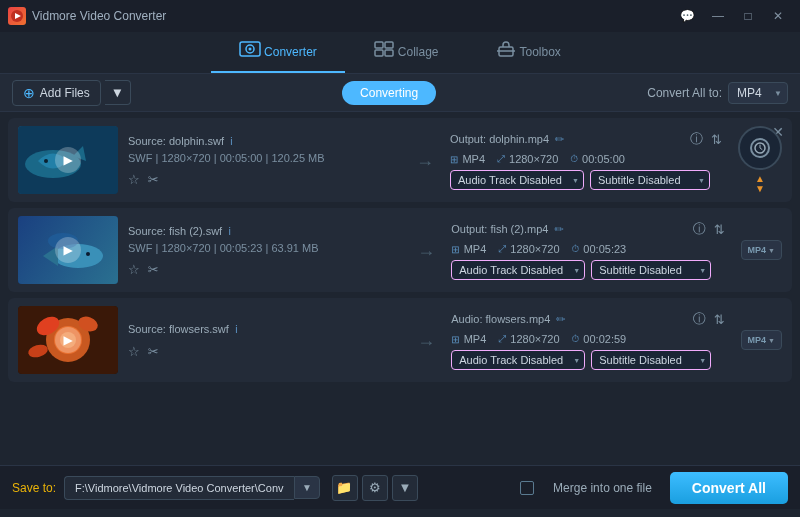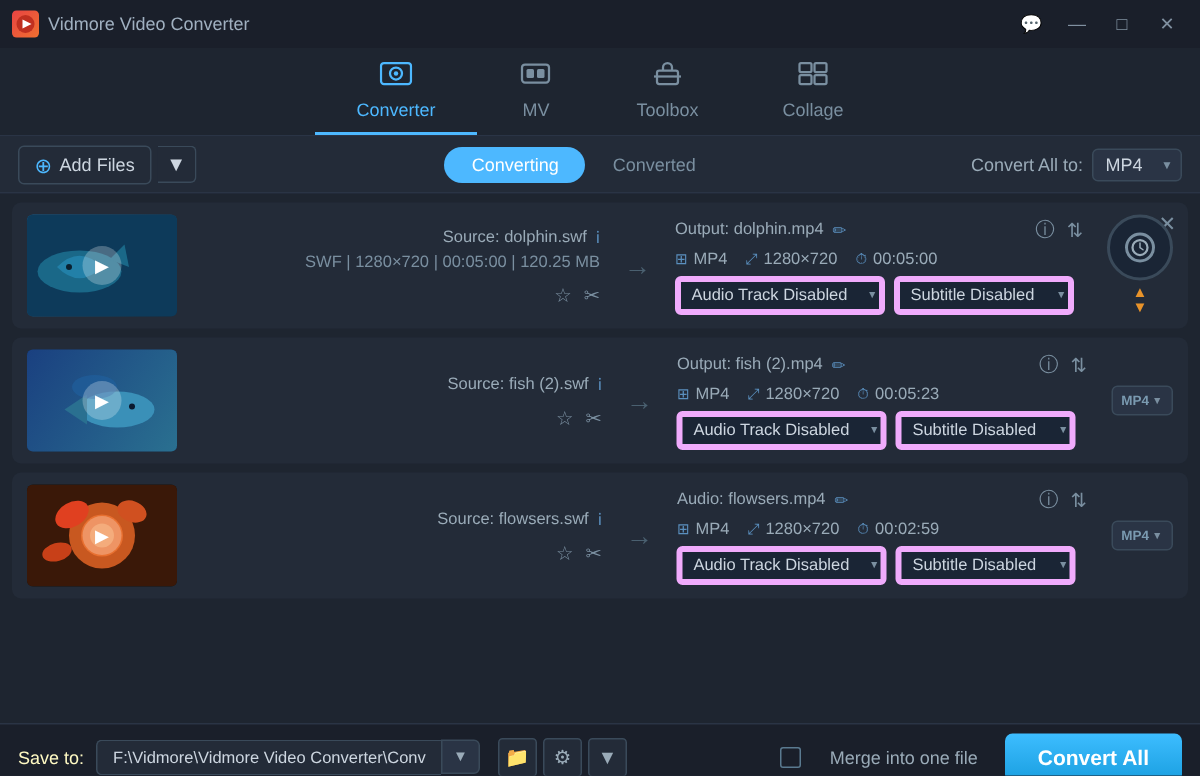--- a/index.html
+++ b/index.html
@@ -57,21 +57,21 @@
     .nav-tabs {
       background: #1e2530;
       display: flex;
       justify-content: center;
       gap: 0;
       padding: 0 20px;
       border-bottom: 1px solid #2a3445;
     }
     .nav-tab {
       display: flex;
-      flex-direction: column;
+      flex-direction: row;
       align-items: center;
       padding: 8px 28px;
       cursor: pointer;
       color: #7a8fa0;
       border-bottom: 2px solid transparent;
       font-size: 12px;
       gap: 3px;
     }
     .nav-tab.active {
       color: #4db8ff;
@@ -199,21 +199,20 @@
       border-radius: 50%;
       display: flex; align-items: center; justify-content: center;
       color: white;
       font-size: 12px;
     }
     .file-info {
       flex: 1;
       display: flex;
       flex-direction: column;
       gap: 4px;
-      align-items: flex-end;
     }
     .file-source-row {
       display: flex; align-items: center; gap: 6px;
       font-size: 11px;
       color: #9aabb8;
     }
     .info-icon {
       color: #5a8fbe;
       font-size: 11px;
       cursor: pointer;
@@ -260,21 +259,21 @@
       font-size: 11px; color: #9aabb8;
     }
     .spec-item {
       display: flex; align-items: center; gap: 4px;
     }
     .output-dropdowns {
       display: flex; gap: 6px; align-items: center;
     }
     .small-select {
       background: #1a2535;
-      border: 4px solid #f0abfc;
+      border: 1px solid #f0abfc;
       color: #cdd6e0;
       border-radius: 4px;
       padding: 3px 20px 3px 7px;
       font-size: 11px;
       cursor: pointer;
       appearance: none;
       min-width: 120px;
     }
     .small-select-wrap {
       position: relative;
@@ -332,21 +331,21 @@
     .bottom-bar {
       background: #1a1f2a;
       height: 44px;
       display: flex;
       align-items: center;
       padding: 0 12px;
       gap: 8px;
       border-top: 1px solid #2a3445;
     }
     .save-to-label {
-      color: #fef9c3; font-size: 12px; white-space: nowrap;
+      color: #eab308; font-size: 12px; white-space: nowrap;
     }
     .save-path-wrap {
       display: flex; align-items: center; gap: 0; flex: 0 0 auto;
     }
     .save-path-input {
       background: #232b38;
       border: 1px solid #3a4a5a;
       border-right: none;
       color: #cdd6e0;
       border-radius: 4px 0 0 4px;
@@ -446,61 +445,50 @@
         <rect x="1" y="2" width="20" height="14" rx="2" stroke="#4db8ff" stroke-width="1.5" fill="none"></rect>
         <circle cx="11" cy="9" r="4" stroke="#4db8ff" stroke-width="1.5" fill="none"></circle>
         <circle cx="11" cy="9" r="1.5" fill="#4db8ff"></circle>
       </svg>
     </span>
     <span>Converter</span>
   </div>
   <div class="nav-tab">
     <span class="nav-tab-icon">
       <svg width="22" height="18" viewBox="0 0 22 18" fill="none">
-        <rect x="2" y="3" width="18" height="12" rx="2" stroke="#7a8fa0" stroke-width="1.5" fill="none"></rect>
-        <rect x="5" y="6" width="5" height="6" rx="1" fill="#7a8fa0"></rect>
-        <rect x="12" y="6" width="5" height="6" rx="1" fill="#7a8fa0"></rect>
+        <rect x="2" y="2" width="8" height="6" rx="1" stroke="#7a8fa0" stroke-width="1.5" fill="none"></rect>
+        <rect x="12" y="2" width="8" height="6" rx="1" stroke="#7a8fa0" stroke-width="1.5" fill="none"></rect>
+        <rect x="2" y="10" width="8" height="6" rx="1" stroke="#7a8fa0" stroke-width="1.5" fill="none"></rect>
+        <rect x="12" y="10" width="8" height="6" rx="1" stroke="#7a8fa0" stroke-width="1.5" fill="none"></rect>
       </svg>
     </span>
-    <span>MV</span>
+    <span>Collage</span>
   </div>
   <div class="nav-tab">
     <span class="nav-tab-icon">
       <svg width="22" height="18" viewBox="0 0 22 18" fill="none">
         <rect x="4" y="7" width="14" height="9" rx="1.5" stroke="#7a8fa0" stroke-width="1.5" fill="none"></rect>
         <path d="M8 7V5a3 3 0 016 0v2" stroke="#7a8fa0" stroke-width="1.5" fill="none"></path>
         <line x1="2" y1="11" x2="20" y2="11" stroke="#7a8fa0" stroke-width="1.5"></line>
       </svg>
     </span>
     <span>Toolbox</span>
   </div>
-  <div class="nav-tab">
-    <span class="nav-tab-icon">
-      <svg width="22" height="18" viewBox="0 0 22 18" fill="none">
-        <rect x="2" y="2" width="8" height="6" rx="1" stroke="#7a8fa0" stroke-width="1.5" fill="none"></rect>
-        <rect x="12" y="2" width="8" height="6" rx="1" stroke="#7a8fa0" stroke-width="1.5" fill="none"></rect>
-        <rect x="2" y="10" width="8" height="6" rx="1" stroke="#7a8fa0" stroke-width="1.5" fill="none"></rect>
-        <rect x="12" y="10" width="8" height="6" rx="1" stroke="#7a8fa0" stroke-width="1.5" fill="none"></rect>
-      </svg>
-    </span>
-    <span>Collage</span>
-  </div>
 </div>
 
 <div class="toolbar">
   <div class="toolbar-left">
     <button class="add-files-btn">
       <span style="font-size:14px;color:#4db8ff;">⊕</span>
       <span>Add Files</span>
     </button>
     <button class="add-files-dropdown">▼</button>
   </div>
   <div class="toolbar-center">
     <button class="tab-btn active">Converting</button>
-    <button class="tab-btn inactive">Converted</button>
   </div>
   <div class="toolbar-right">
     <span class="convert-all-to-label">Convert All to:</span>
     <div class="format-select-wrap">
       <select class="format-select">
         <option>MP4</option>
         <option>AVI</option>
         <option>MOV</option>
         <option>MKV</option>
       </select>
@@ -612,20 +600,21 @@
           <ellipse cx="45" cy="25" rx="15" ry="8" fill="#2060a0" opacity="0.6"></ellipse>
         </svg>
         <div class="thumb-play">▶</div>
       </div>
 
       <div class="file-info">
         <div class="file-source-row">
           <span>Source: fish (2).swf</span>
           <span class="info-icon">ℹ</span>
         </div>
+        <div class="file-meta">SWF | 1280×720 | 00:05:23 | 63.91 MB</div>
         <div class="file-actions">
           <span class="action-icon">☆</span>
           <span class="action-icon">✂</span>
         </div>
       </div>
 
       <div class="arrow-wrap">→</div>
 
       <div class="output-section">
         <div class="output-row1">

